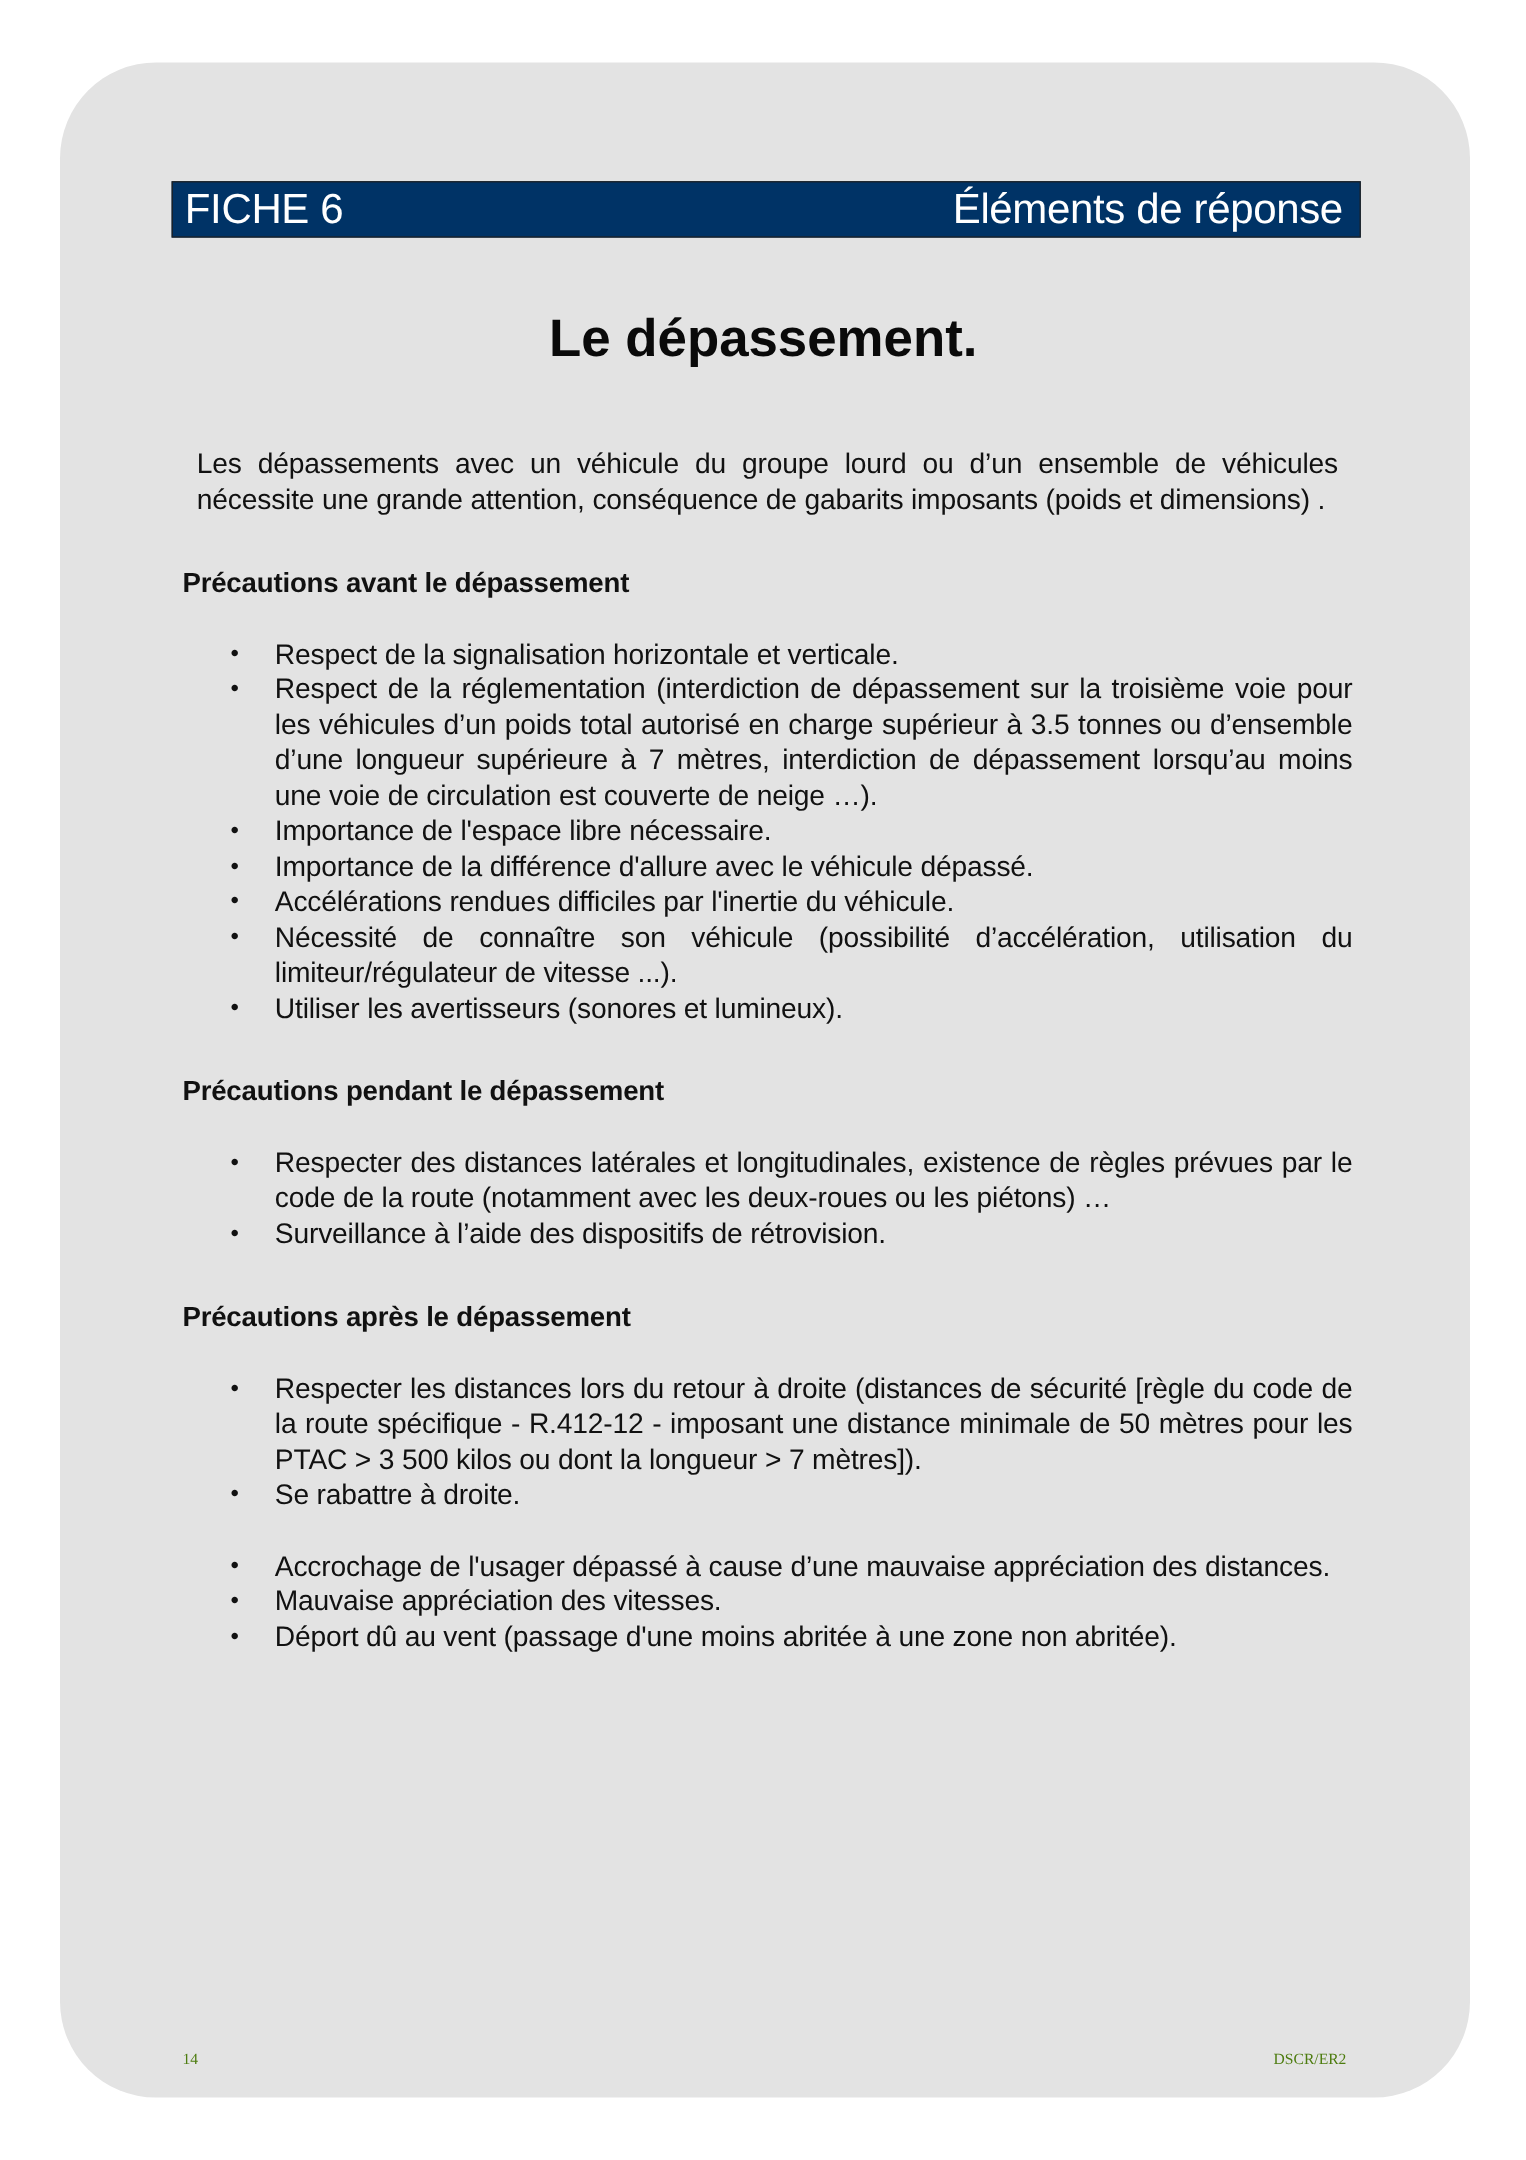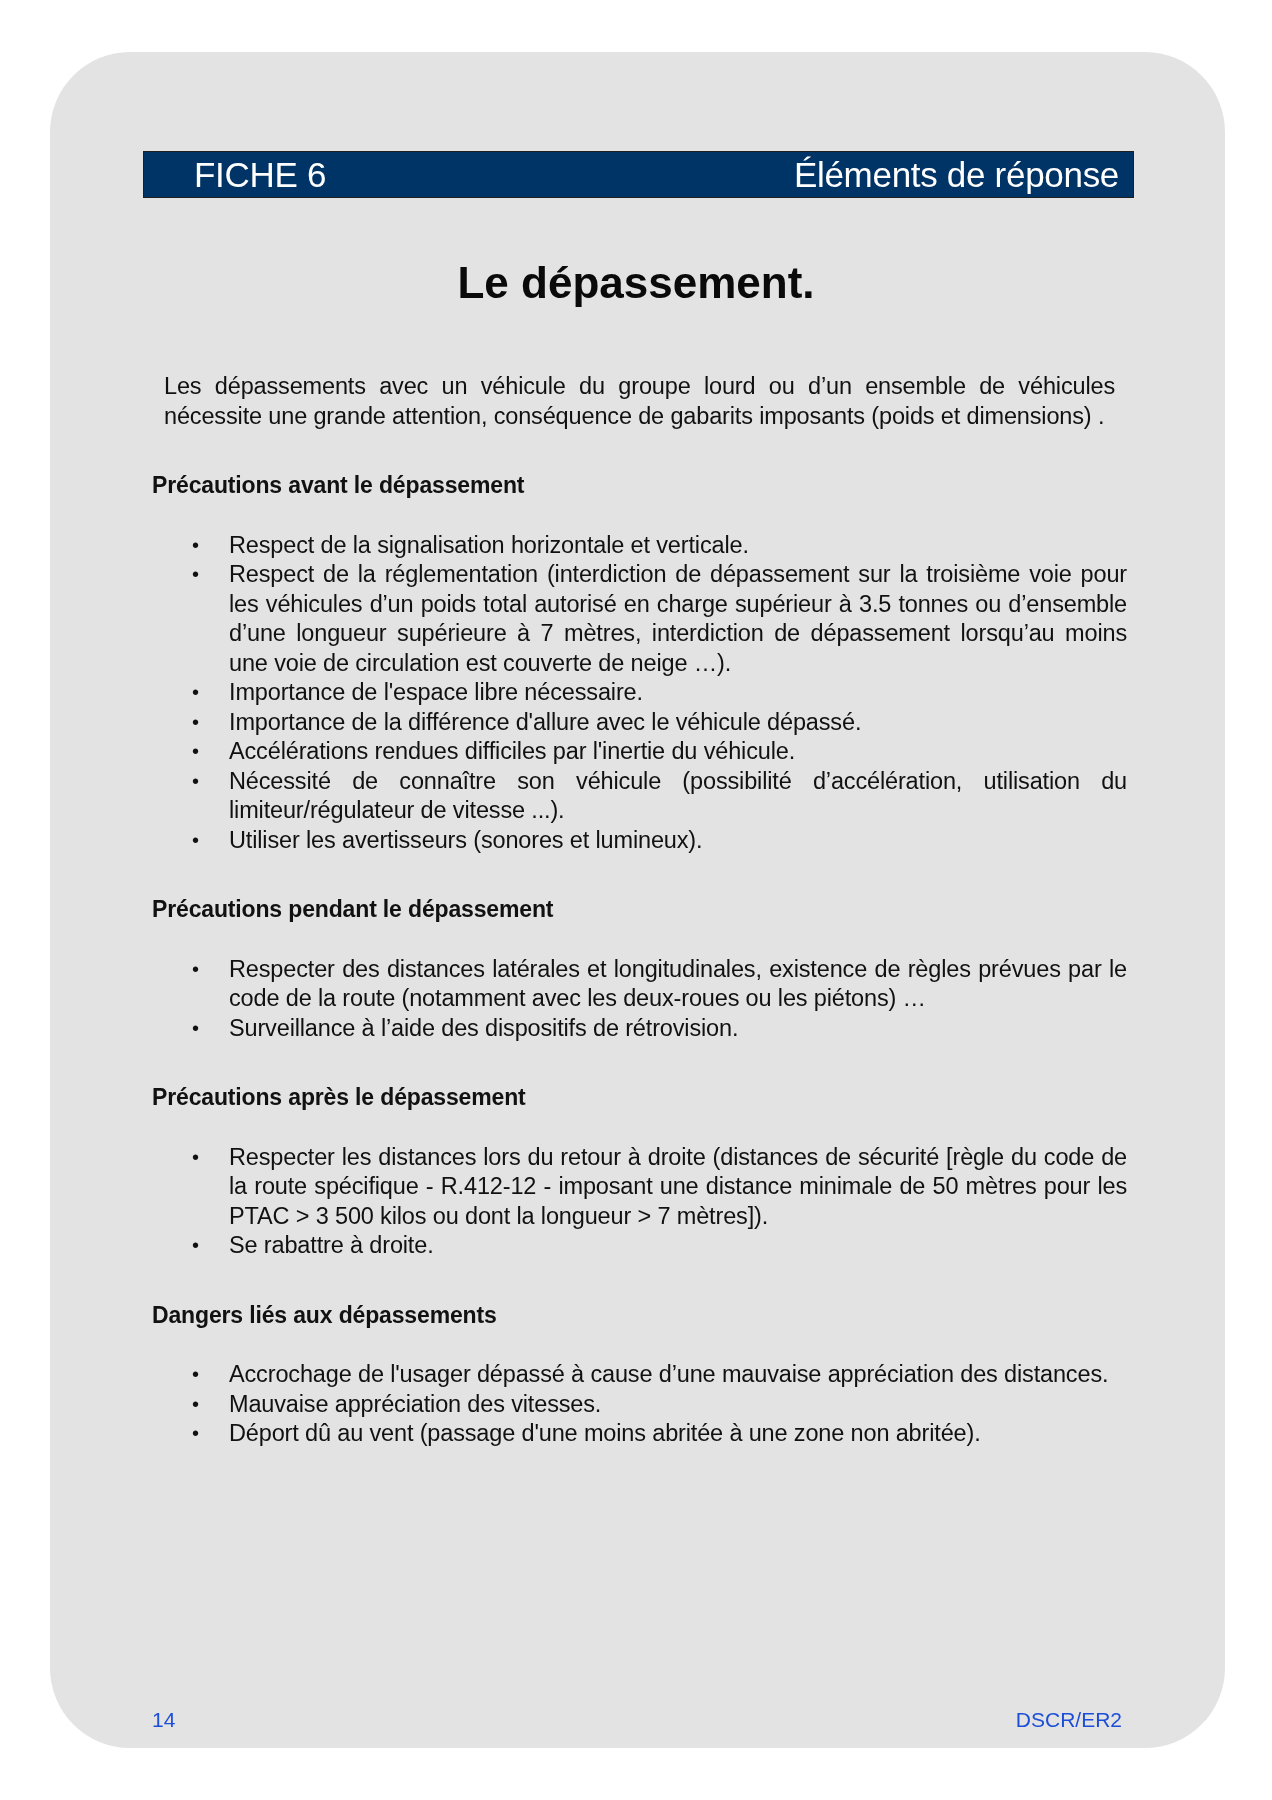--- a/index.html
+++ b/index.html
@@ -34,21 +34,21 @@
       border: 1px solid #1f1f1f;
       box-sizing: border-box;
       display: flex;
       align-items: center;
       justify-content: space-between;
       padding: 0 14px 0 10px;
       color: #ffffff;
       font-size: 35px;
       letter-spacing: -0.3px;
     }
-    .header-bar span { line-height: 1; margin-left: 40px; }
+    .header-bar span { line-height: 1; }
     .page-title {
       position: absolute;
       left: 0;
       width: 1272px;
       top: 258px;
       text-align: center;
       font-weight: bold;
       font-size: 44px;
       color: #0a0a0a;
     }
@@ -83,23 +83,23 @@
     }
     .bullet-dot {
       position: absolute;
       left: 40px;
       top: 0;
       font-size: 20px;
     }
     .footer {
       position: absolute;
       top: 1708px;
-      font-family: Liberation Sans, sans-serif;
-      font-size: 21px;
-      color: #1d4ed8;
+      font-family: Liberation Serif, serif;
+      font-size: 13px;
+      color: #4d7c0f;
     }
     .footer-left { left: 152px; }
     .footer-right { right: 150px; }
   </style>
 </head>
 <body>
 
 <div class="panel"></div>
 
 <div class="header-bar" style="background: rgb(0, 51, 102);">
@@ -126,21 +126,20 @@
       <div class="section-heading">Précautions pendant le dépassement</div>
       <ul class="bullets">
         <li class="bullet-item"><span class="bullet-dot">•</span><span>Respecter des distances latérales et longitudinales, existence de règles prévues par le code de la route (notamment avec les deux-roues ou les piétons) …</span></li>
         <li class="bullet-item"><span class="bullet-dot">•</span><span>Surveillance à l’aide des dispositifs de rétrovision.</span></li>
       </ul>
       <div class="section-heading">Précautions après le dépassement</div>
       <ul class="bullets">
         <li class="bullet-item"><span class="bullet-dot">•</span><span>Respecter les distances lors du retour à droite (distances de sécurité [règle du code de la route spécifique - R.412-12 - imposant une distance minimale de 50 mètres pour les PTAC &gt; 3 500 kilos ou dont la longueur &gt; 7 mètres]).</span></li>
         <li class="bullet-item"><span class="bullet-dot">•</span><span>Se rabattre à droite.</span></li>
       </ul>
-      <div class="section-heading">Dangers liés aux dépassements</div>
       <ul class="bullets">
         <li class="bullet-item"><span class="bullet-dot">•</span><span>Accrochage de l'usager dépassé à cause d’une mauvaise appréciation des distances.</span></li>
         <li class="bullet-item"><span class="bullet-dot">•</span><span>Mauvaise appréciation des vitesses.</span></li>
         <li class="bullet-item"><span class="bullet-dot">•</span><span>Déport dû au vent (passage d'une moins abritée à une zone non abritée).</span></li>
       </ul>
     </div>
 </div>
 
 <div class="footer footer-left">14</div>
 <div class="footer footer-right">DSCR/ER2</div>

